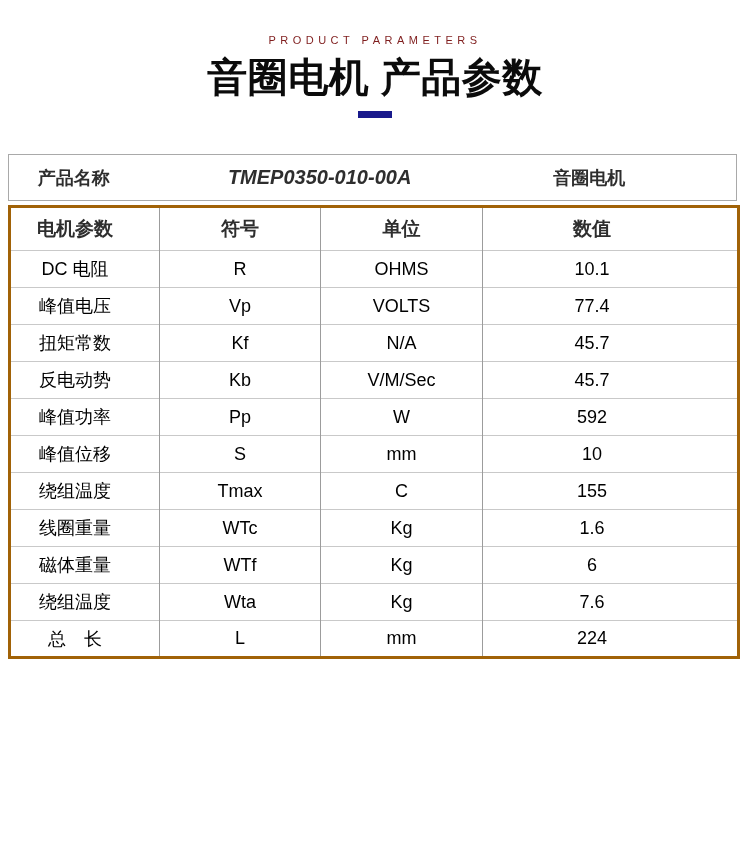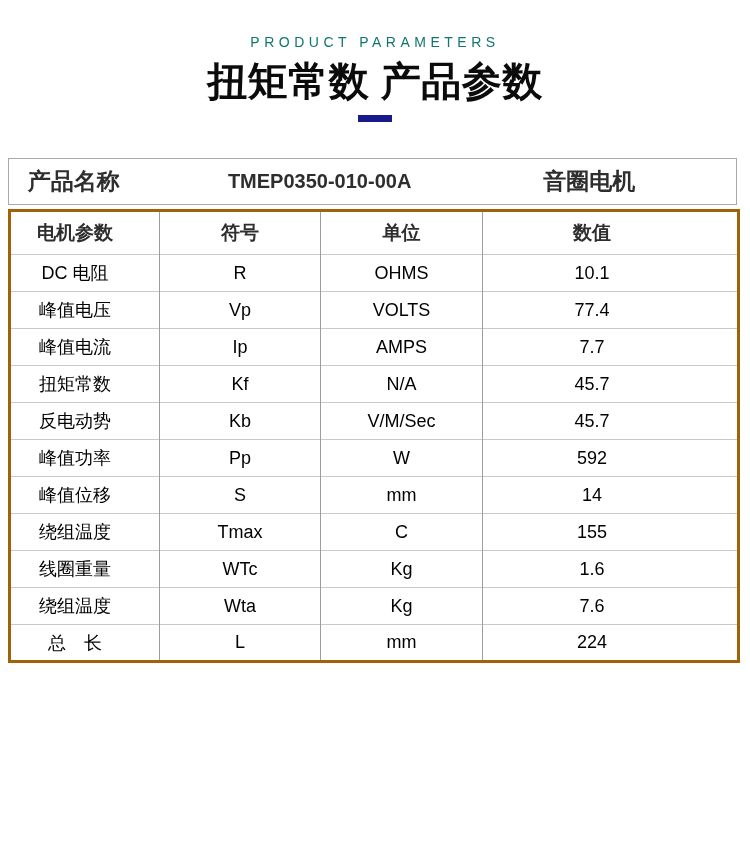--- a/index.html
+++ b/index.html
@@ -13,23 +13,23 @@
     height: 852px;
     font-family: "Liberation Sans", sans-serif;
     color: #333333;
     overflow: hidden;
   }
 
   
   .eyebrow {
     margin-top: 34px;
     text-align: center;
-    font-size: 14px;
+    font-size: 11px;
     letter-spacing: 4.5px;
-    color: #0f766e;
+    color: #7f1d1d;
     font-weight: 400;
   }
   .title {
     margin: 9px 0 0 0;
     text-align: center;
     font-size: 40px;
     line-height: 44px;
     font-weight: 700;
     letter-spacing: 0.5px;
     color: #0b0b0b;
@@ -52,26 +52,26 @@
   .product-row {
     display: flex;
     height: 47px;
     border: 1px solid #a9a9a9;
     align-items: stretch;
   }
   .pr-cell {
     display: flex;
     align-items: center;
     justify-content: center;
-    font-size: 23px;
+    font-size: 18px;
     font-weight: 700;
     color: #2e2e2e;
   }
   .pr-label    { width: 150px; padding-right: 20px; }
-  .pr-model    { width: 323px; font-size: 20px; }
+  .pr-model    { width: 323px; font-size: 20px; font-style: italic; }
   .pr-category { width: 256px; padding-right: 38px; }
 
   
   .param-table {
     margin-top: 4px;
     width: 729px;
     border-collapse: collapse;
     table-layout: fixed;
     border: 3px solid #a16207;
   }
@@ -103,21 +103,21 @@
   }
   
   .param-table th.c-param, .param-table td.c-param { padding-right: 20px; }
   .param-table th.c-value, .param-table td.c-value { padding-right: 36px; }
 </style>
 </head>
 <body>
 
 <div class="eyebrow">PRODUCT PARAMETERS</div>
 
-<h1 class="title">扭矩常数 产品参数</h1>
+<h1 class="title">音圈电机 产品参数</h1>
 
 <div class="accent-bar" style="background: rgb(25, 26, 140);"></div>
 
 <div class="sheet">
 
   <div class="product-row">
     <div class="pr-cell pr-label">产品名称</div>
     <div class="pr-cell pr-model">TMEP0350-010-00A</div>
     <div class="pr-cell pr-category">音圈电机</div>
   </div>
@@ -144,26 +144,20 @@
     <td class="c-unit">OHMS</td>
     <td class="c-value">10.1</td>
   </tr>
         <tr>
     <td class="c-param">峰值电压</td>
     <td class="c-symbol">Vp</td>
     <td class="c-unit">VOLTS</td>
     <td class="c-value">77.4</td>
   </tr>
         <tr>
-    <td class="c-param">峰值电流</td>
-    <td class="c-symbol">Ip</td>
-    <td class="c-unit">AMPS</td>
-    <td class="c-value">7.7</td>
-  </tr>
-        <tr>
     <td class="c-param">扭矩常数</td>
     <td class="c-symbol">Kf</td>
     <td class="c-unit">N/A</td>
     <td class="c-value">45.7</td>
   </tr>
         <tr>
     <td class="c-param">反电动势</td>
     <td class="c-symbol">Kb</td>
     <td class="c-unit">V/M/Sec</td>
     <td class="c-value">45.7</td>
@@ -171,35 +165,41 @@
         <tr>
     <td class="c-param">峰值功率</td>
     <td class="c-symbol">Pp</td>
     <td class="c-unit">W</td>
     <td class="c-value">592</td>
   </tr>
         <tr>
     <td class="c-param">峰值位移</td>
     <td class="c-symbol">S</td>
     <td class="c-unit">mm</td>
-    <td class="c-value">14</td>
+    <td class="c-value">10</td>
   </tr>
         <tr>
     <td class="c-param">绕组温度</td>
     <td class="c-symbol">Tmax</td>
     <td class="c-unit">C</td>
     <td class="c-value">155</td>
   </tr>
         <tr>
     <td class="c-param">线圈重量</td>
     <td class="c-symbol">WTc</td>
     <td class="c-unit">Kg</td>
     <td class="c-value">1.6</td>
   </tr>
         <tr>
+    <td class="c-param">磁体重量</td>
+    <td class="c-symbol">WTf</td>
+    <td class="c-unit">Kg</td>
+    <td class="c-value">6</td>
+  </tr>
+        <tr>
     <td class="c-param">绕组温度</td>
     <td class="c-symbol">Wta</td>
     <td class="c-unit">Kg</td>
     <td class="c-value">7.6</td>
   </tr>
         <tr>
     <td class="c-param">总　长</td>
     <td class="c-symbol">L</td>
     <td class="c-unit">mm</td>
     <td class="c-value">224</td>

